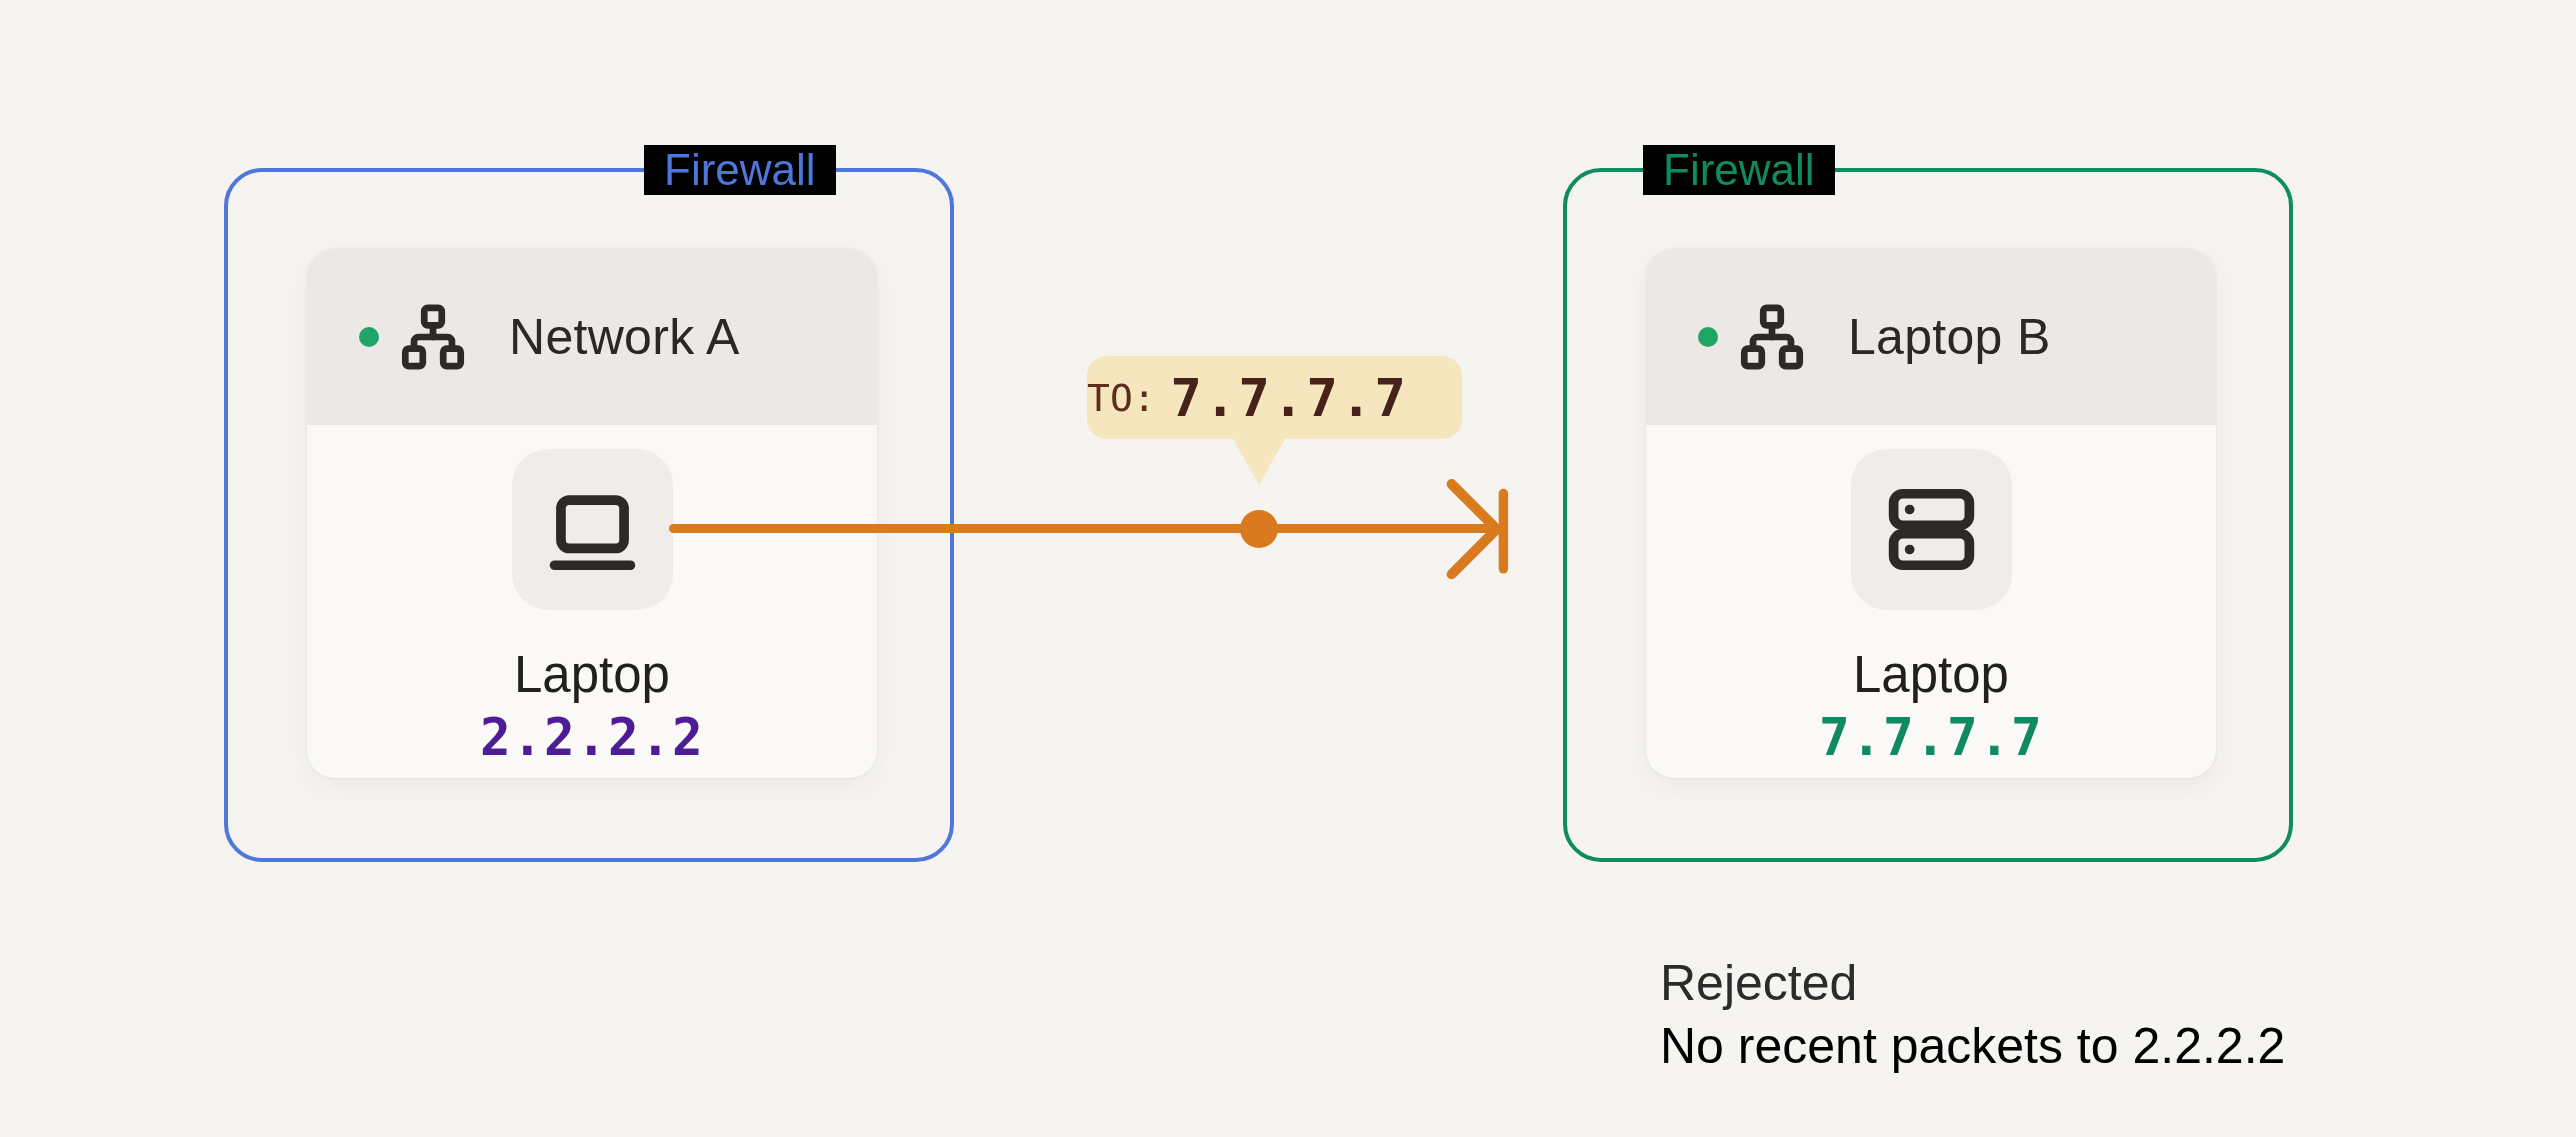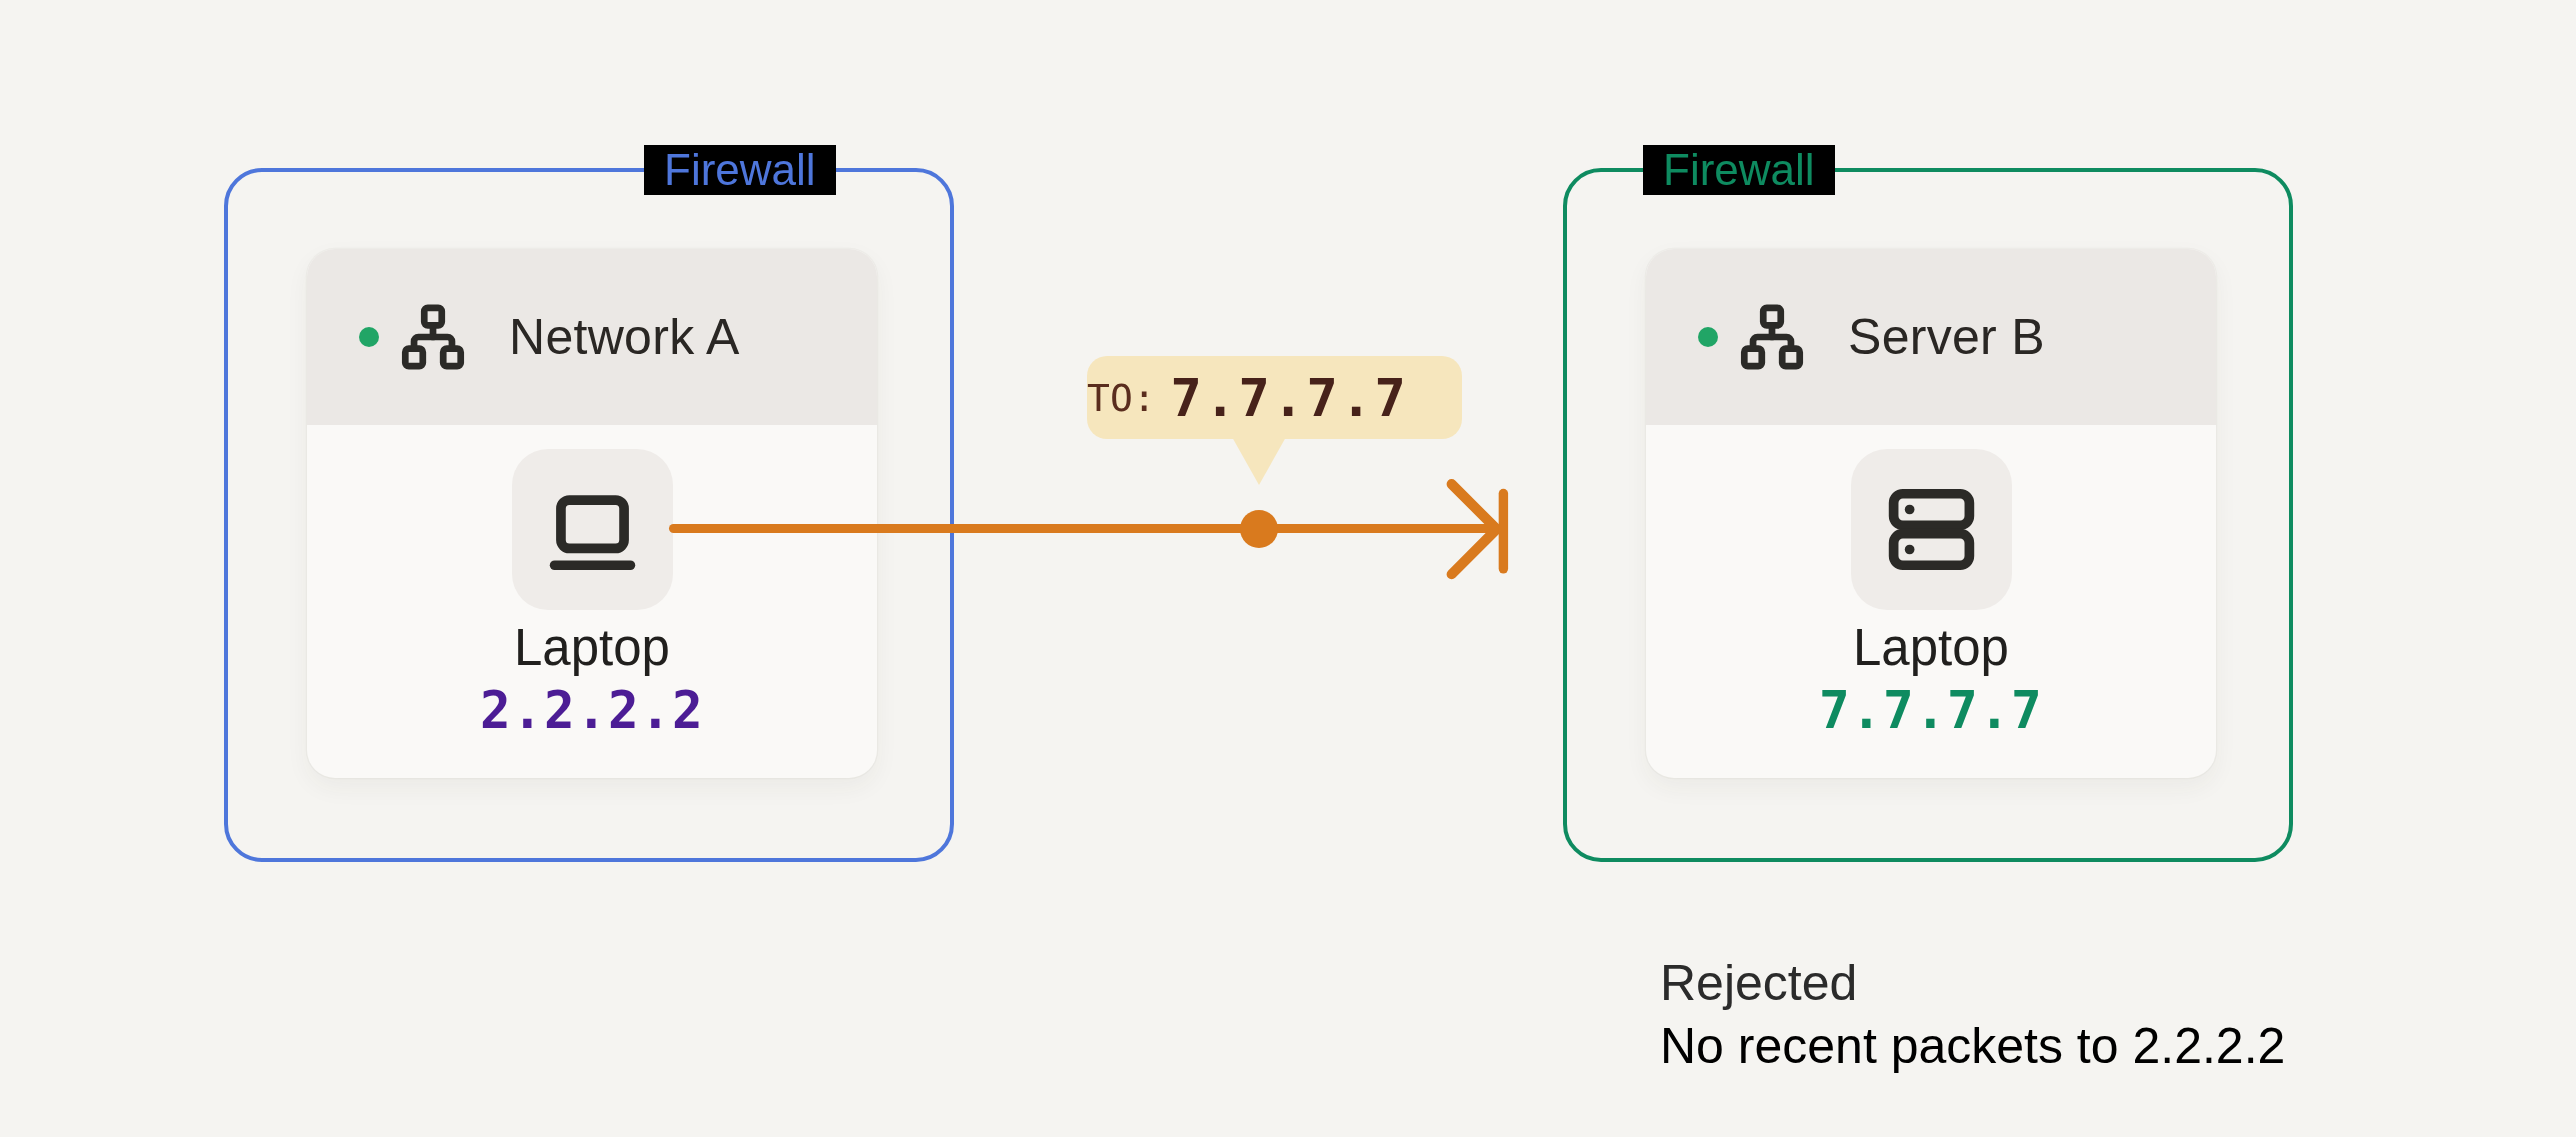--- a/index.html
+++ b/index.html
@@ -38,21 +38,21 @@
   .status-dot{width:20px;height:20px;border-radius:50%;background:#21A566;flex:0 0 auto;}
   .net-icon{width:70px;height:70px;margin-left:19px;flex:0 0 auto;}
   .net-name{margin-left:41px;font-size:50px;color:#2A2724;letter-spacing:0.3px;}
 
   .card-body{flex:1;display:flex;flex-direction:column;align-items:center;}
   .tile{
     width:161px;height:161px;margin-top:24px;border-radius:36px;background:#EFECE9;
     display:flex;align-items:center;justify-content:center;flex:0 0 auto;
   }
   .tile svg{width:101px;height:101px;}
-  .device-name{margin-top:9px;font-size:51px;color:#21201E;line-height:58px;}
+  .device-name{margin-top:36px;font-size:51px;color:#21201E;line-height:58px;}
   .device-ip{
     margin-top:5.4px;font-family:"DejaVu Sans Mono",monospace;
     font-size:51px;line-height:58px;letter-spacing:1.3px;font-weight:bold;
   }
   .device-ip.blue{color:#4c1d95;}
   .device-ip.green{color:#0E8B60;}
 
   
   .flow-line{position:absolute;left:669px;top:524px;width:826px;height:9.4px;background:#D97A1E;border-radius:4.7px;}
   .packet-dot{position:absolute;left:1240px;top:510px;width:38px;height:38px;border-radius:50%;background:#D97A1E;}
@@ -115,21 +115,21 @@
     <div class="card">
       <div class="card-header">
         <span class="status-dot"></span>
         <svg class="net-icon" viewBox="0 0 24 24" fill="none" stroke="#2B2A27" stroke-width="2.3" stroke-linecap="round" stroke-linejoin="round">
           <rect x="9" y="2" width="6" height="6" rx="1.2"></rect>
           <rect x="2.5" y="16" width="6" height="6" rx="1.2"></rect>
           <rect x="15.5" y="16" width="6" height="6" rx="1.2"></rect>
           <path d="M12 8v4"></path>
           <path d="M5.5 16v-2.5a1.5 1.5 0 0 1 1.5-1.5h10a1.5 1.5 0 0 1 1.5 1.5V16"></path>
         </svg>
-        <span class="net-name">Server B</span>
+        <span class="net-name">Laptop B</span>
       </div>
       <div class="card-body">
         <div class="tile">
           <svg viewBox="0 0 24 24" fill="none" stroke="#2B2A27" stroke-width="2.3" stroke-linecap="round" stroke-linejoin="round">
             <rect x="3" y="3.5" width="18" height="7.5" rx="2.2"></rect>
             <rect x="3" y="13" width="18" height="7.5" rx="2.2"></rect>
             <path d="M6.8 7.25h.01"></path>
             <path d="M6.8 16.75h.01"></path>
           </svg>
         </div>

